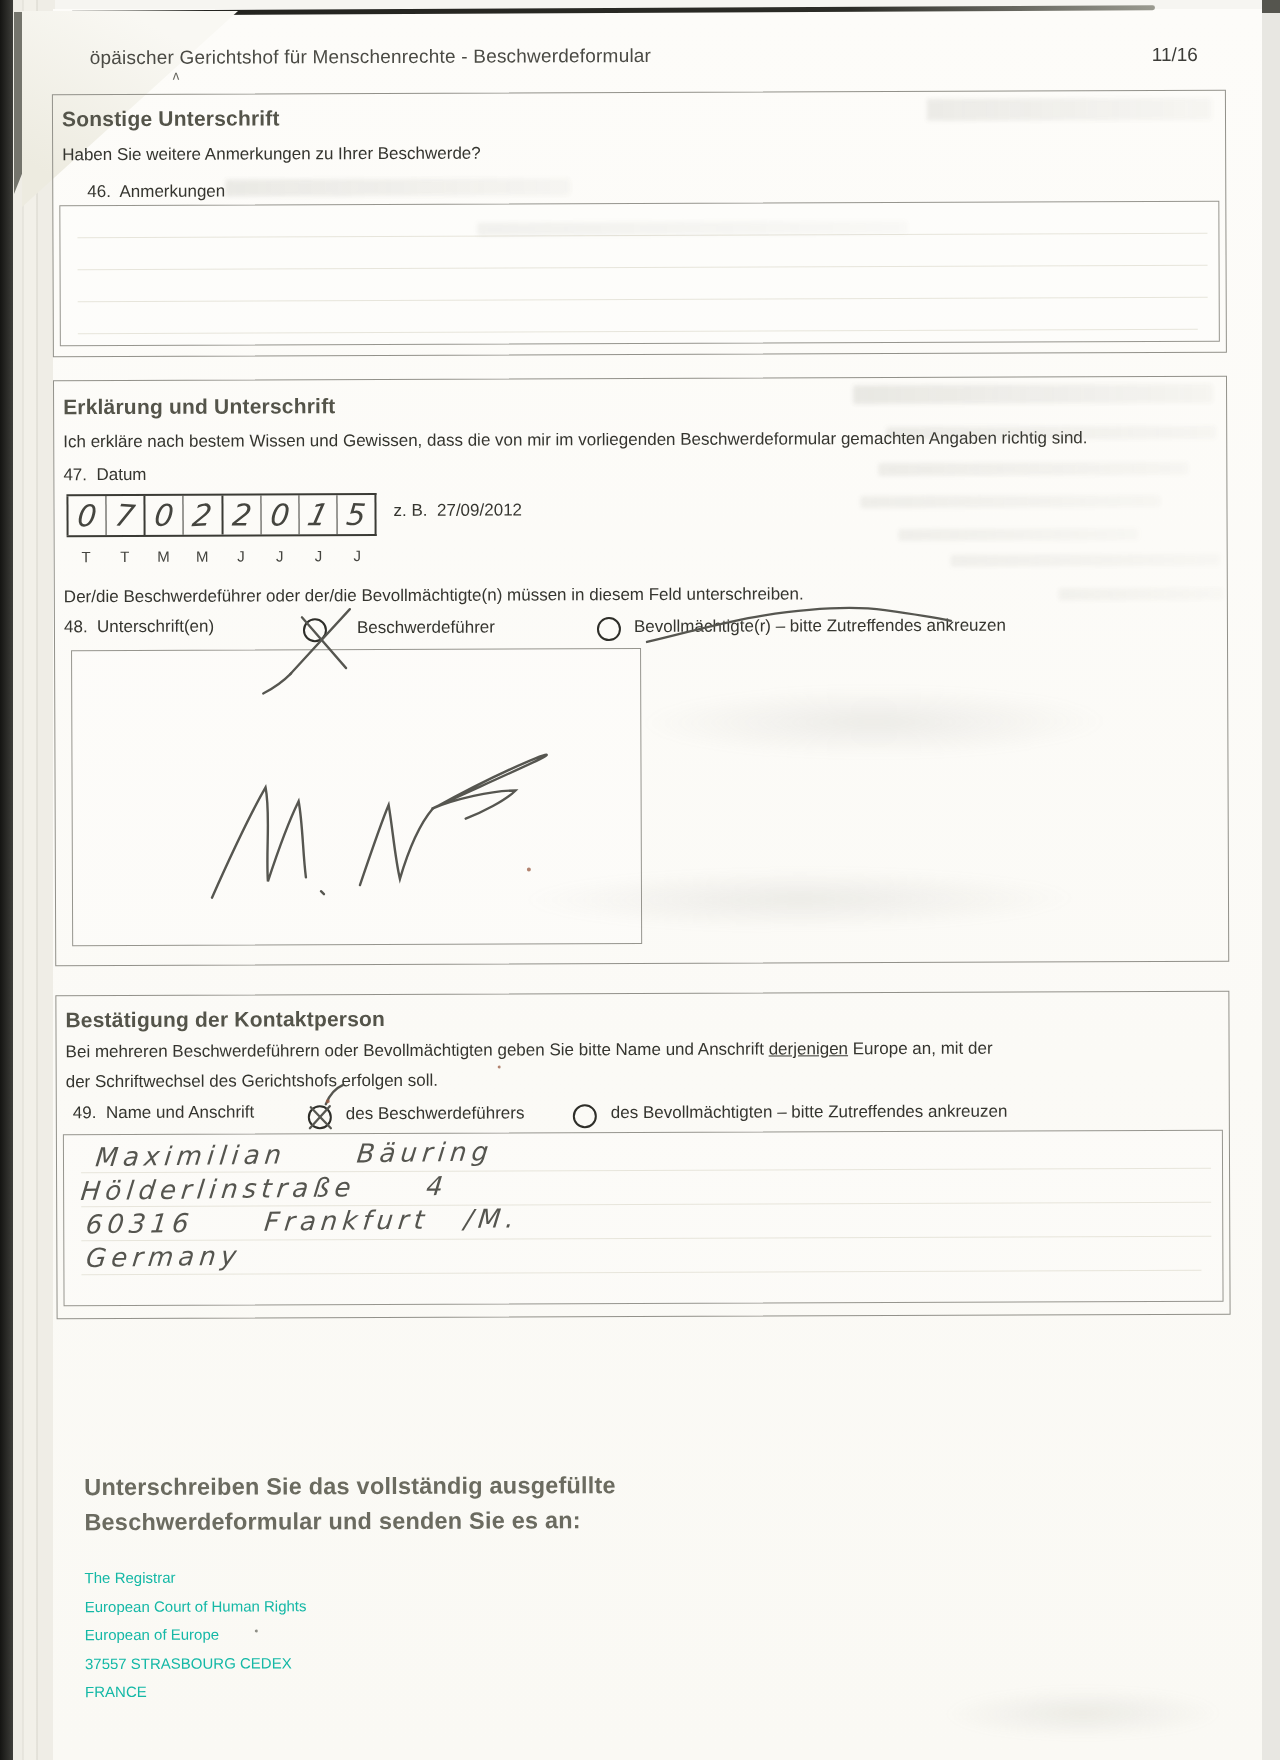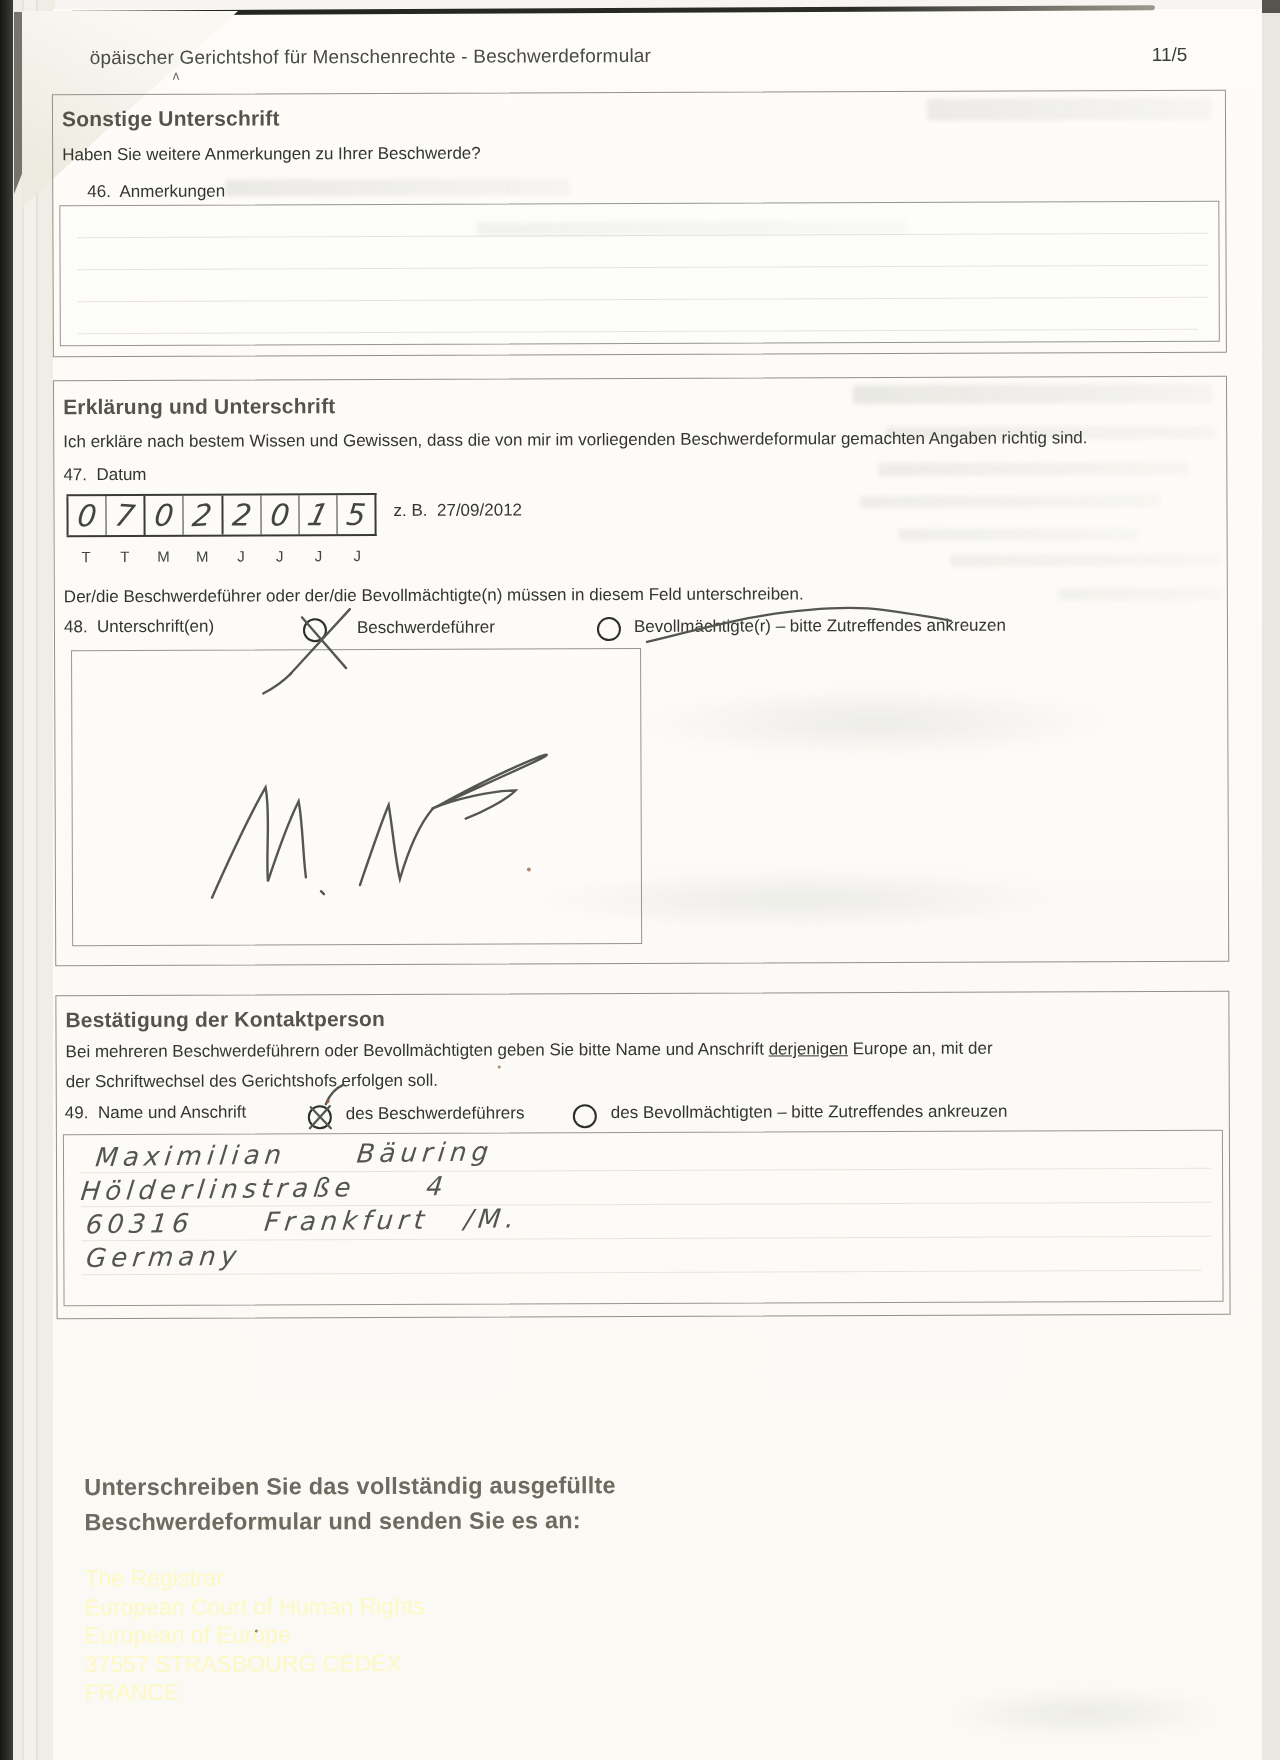--- a/index.html
+++ b/index.html
@@ -60,41 +60,41 @@
 
   
   .ghost{position:absolute;background:linear-gradient(90deg,rgba(112,112,100,.16),rgba(112,112,100,.06));
      filter:blur(2px);border-radius:2px;}
   .smudge{position:absolute;background:radial-gradient(ellipse at center,rgba(148,146,136,.14),rgba(148,146,136,0) 70%);
      filter:blur(4px);}
   .speck{position:absolute;border-radius:50%;background:#9a5b42;opacity:.75;}
   .pen-svg{left:0;top:0;pointer-events:none;}
 
   .foot-head{font-size:23.5px;font-weight:bold;color:#6b6b60;letter-spacing:.2px;line-height:35px;}
-  .foot-addr{font-size:23px;color:#fef9c3;line-height:28.5px;}
+  .foot-addr{font-size:15px;color:#14b8a6;line-height:28.5px;}
 </style>
 </head>
 <body>
 
 <div id="scan">
 
   <div class="abs top-band"></div>
   <div class="abs left-dark"></div>
   <div class="abs stack-strip"></div>
   <div class="abs page"></div>
   <div class="abs right-strip"></div>
   <div class="abs right-dark"></div>
   <div class="abs top-line"></div>
   <div class="abs fold-gray"></div>
   <div class="abs fold-white"></div>
 
   <div class="abs tilt">
 
     <div class="abs h-title" style="left:93px;top:45px;">öpäischer Gerichtshof für Menschenrechte - Beschwerdeformular</div>
-    <div class="abs pagenum" style="left:1155px;top:46px;">11/5</div>
+    <div class="abs pagenum" style="left:1155px;top:46px;">11/16</div>
     <div class="abs" style="left:176px;top:66px;font-size:13px;color:#66665e;">ʌ</div>
 
     <div class="abs sec-box" style="left:55px;top:92px;width:1172px;height:261px;"></div>
     <div class="abs sec-title" style="left:65px;top:105px;">Sonstige Unterschrift</div>
     <div class="abs body-t" style="left:65px;top:143px;">Haben Sie weitere Anmerkungen zu Ihrer Beschwerde?</div>
     <div class="abs body-t num-label" style="left:65px;top:180px;margin-left:25px;">46.  Anmerkungen</div>
     <div class="abs inner-box" style="left:62px;top:203px;width:1158px;height:139px;">
       <span></span>
     </div>
     <div class="abs rule" style="left:80px;top:235px;width:1130px;"></div>
@@ -155,21 +155,21 @@
 
     <div class="abs inner-box" style="left:72px;top:648px;width:568px;height:294px;"></div>
 
     <div class="abs sec-box" style="left:55px;top:993px;width:1172px;height:322px;"></div>
     <div class="abs sec-title" style="left:65px;top:1006px;">Bestätigung der Kontaktperson</div>
     <div class="abs body-t" style="left:65px;top:1040px;white-space:nowrap;">
       <span>Bei mehreren Beschwerdeführern oder Bevollmächtigten geben Sie bitte Name und Anschrift </span><span class="underl">derjenigen</span><span> Europe an, mit der</span>
     </div>
     <div class="abs body-t" style="left:65px;top:1070px;">der Schriftwechsel des Gerichtshofs erfolgen soll.</div>
 
-    <div class="abs body-t num-label" style="left:64px;top:1101px;">49.  Name und Anschrift</div>
+    <div class="abs body-t num-label" style="left:72px;top:1101px;">49.  Name und Anschrift</div>
     <div class="abs radio" style="left:307px;top:1104px;"></div>
     <div class="abs body-t" style="left:345px;top:1103px;">des Beschwerdeführers</div>
     <div class="abs radio" style="left:572px;top:1104px;"></div>
     <div class="abs body-t" style="left:610px;top:1103px;">des Bevollmächtigten – bitte Zutreffendes ankreuzen</div>
 
     <div class="abs inner-box" style="left:62px;top:1132px;width:1158px;height:170px;"></div>
     <div class="abs rule" style="left:80px;top:1170px;width:1130px;"></div>
     <div class="abs rule" style="left:80px;top:1204px;width:1130px;"></div>
     <div class="abs rule" style="left:80px;top:1238px;width:1130px;"></div>
     <div class="abs rule" style="left:80px;top:1272px;width:1120px;"></div>

